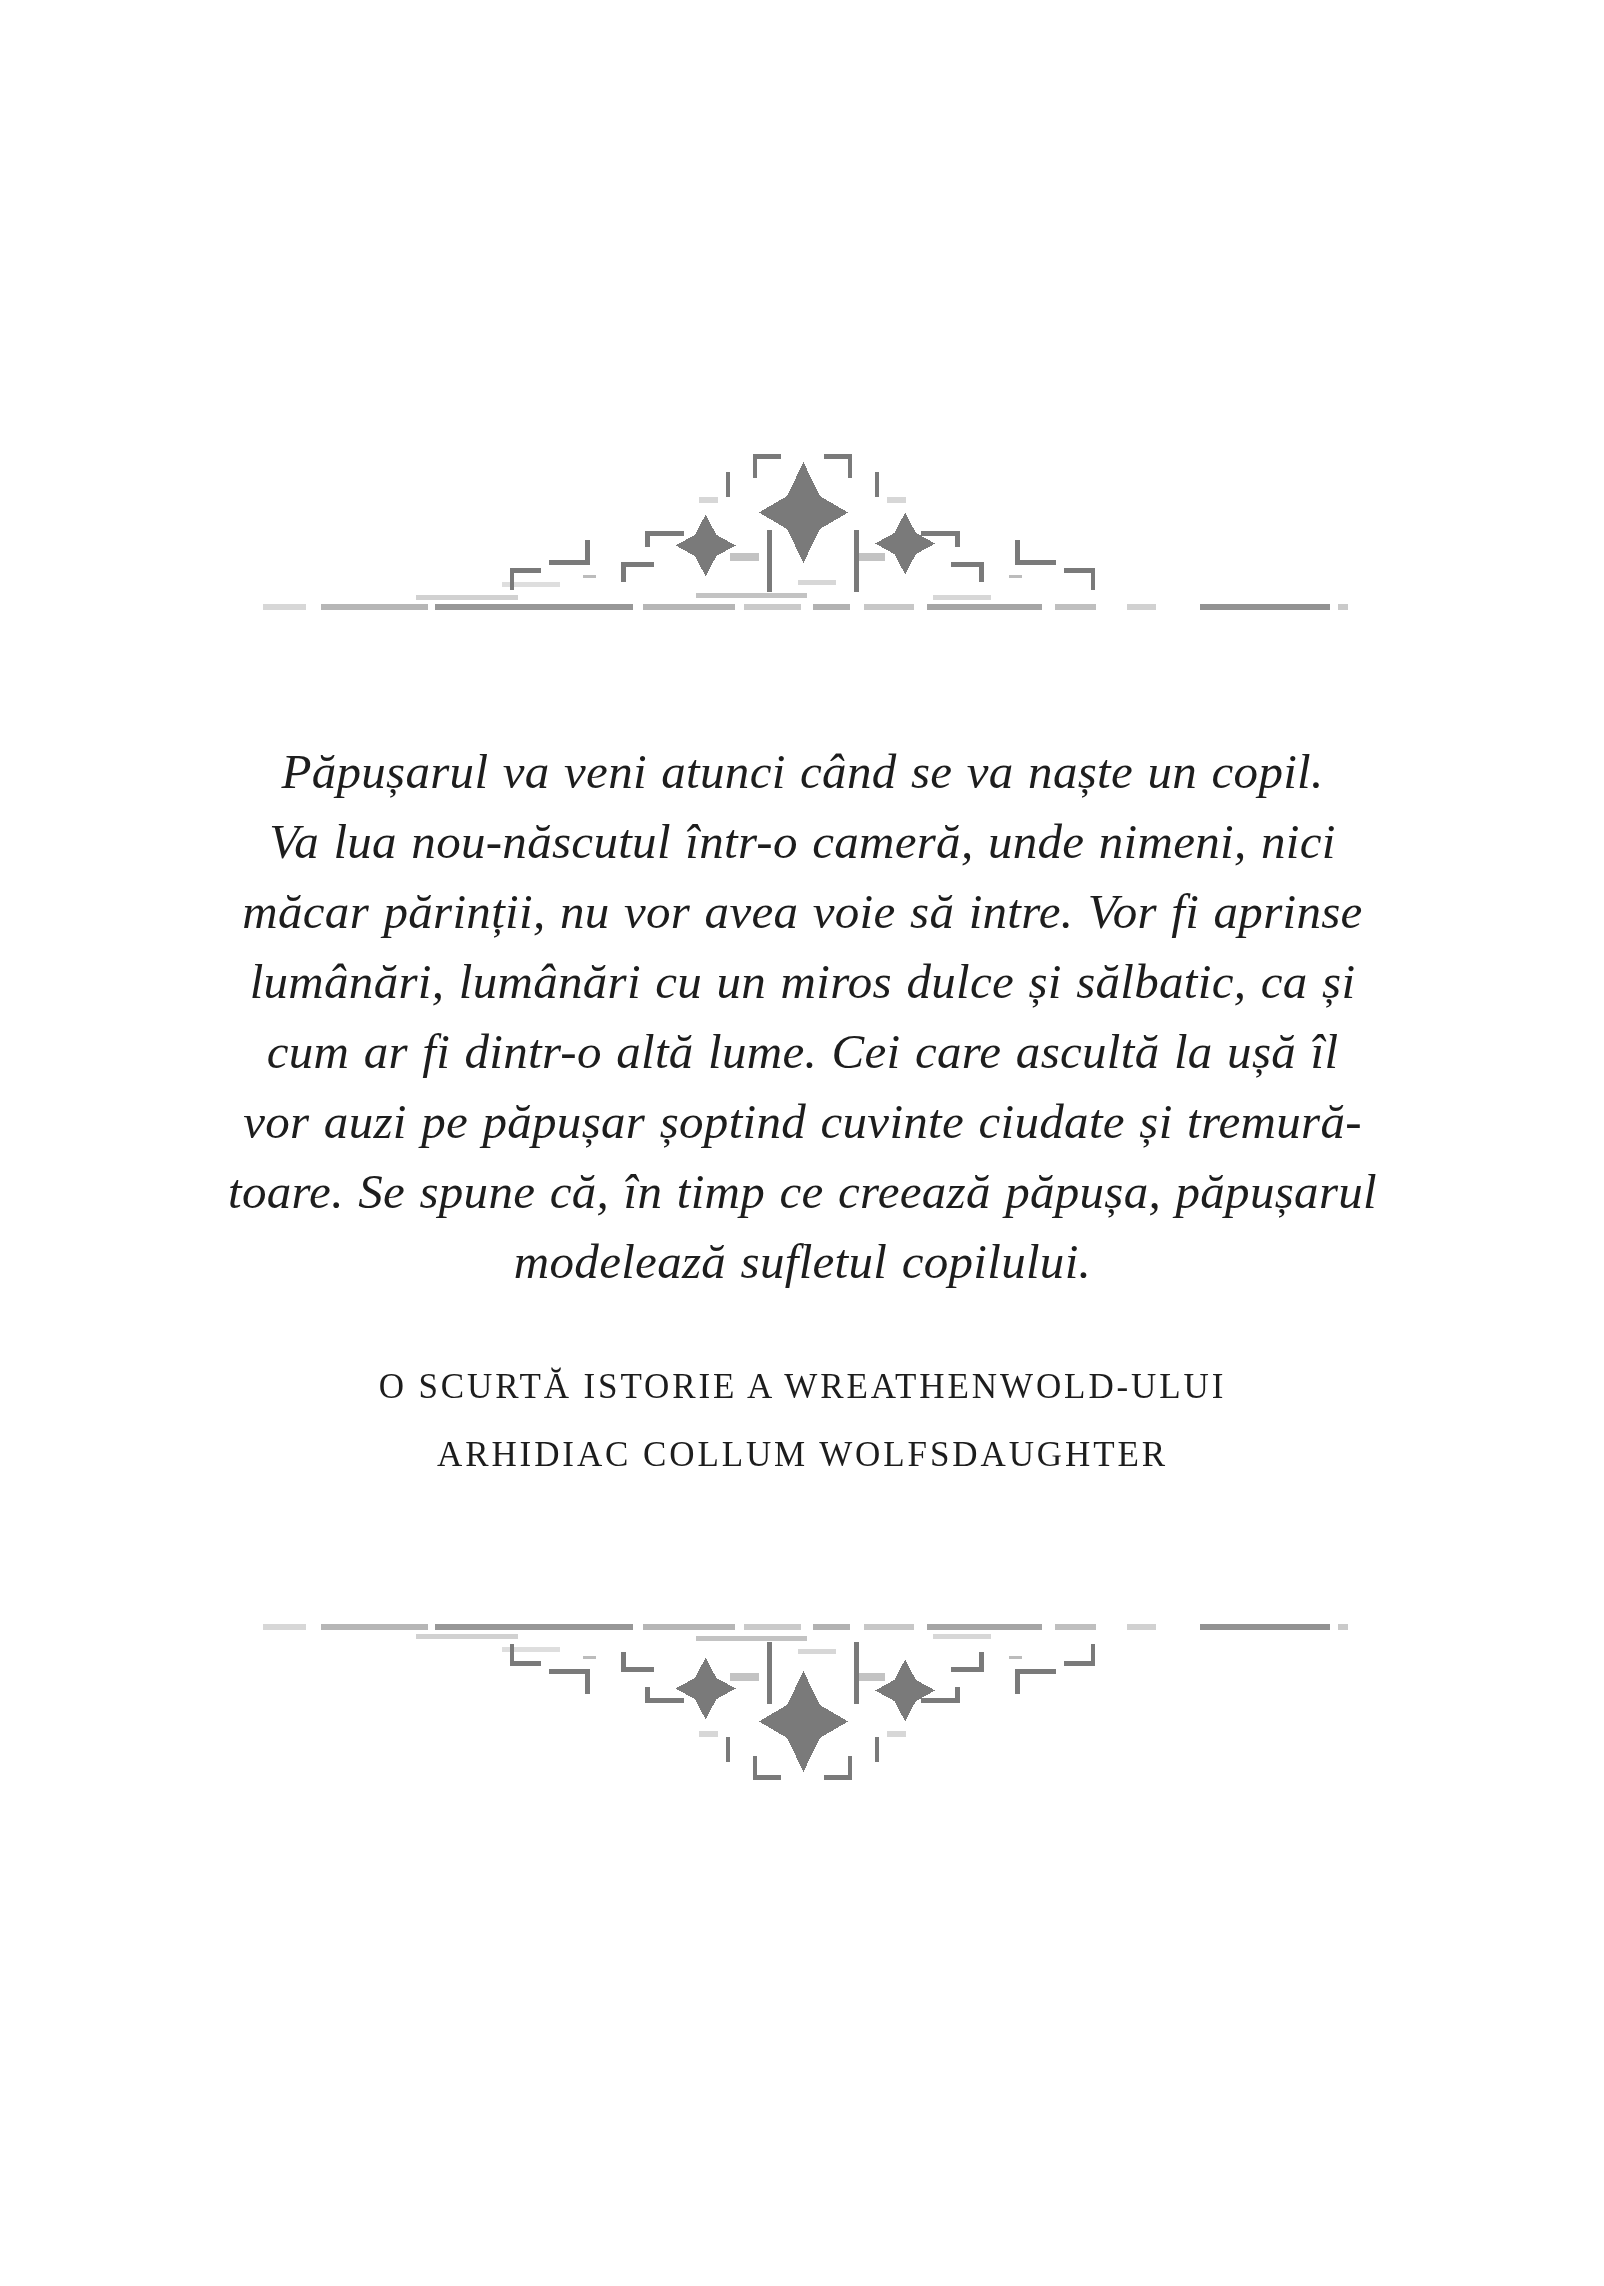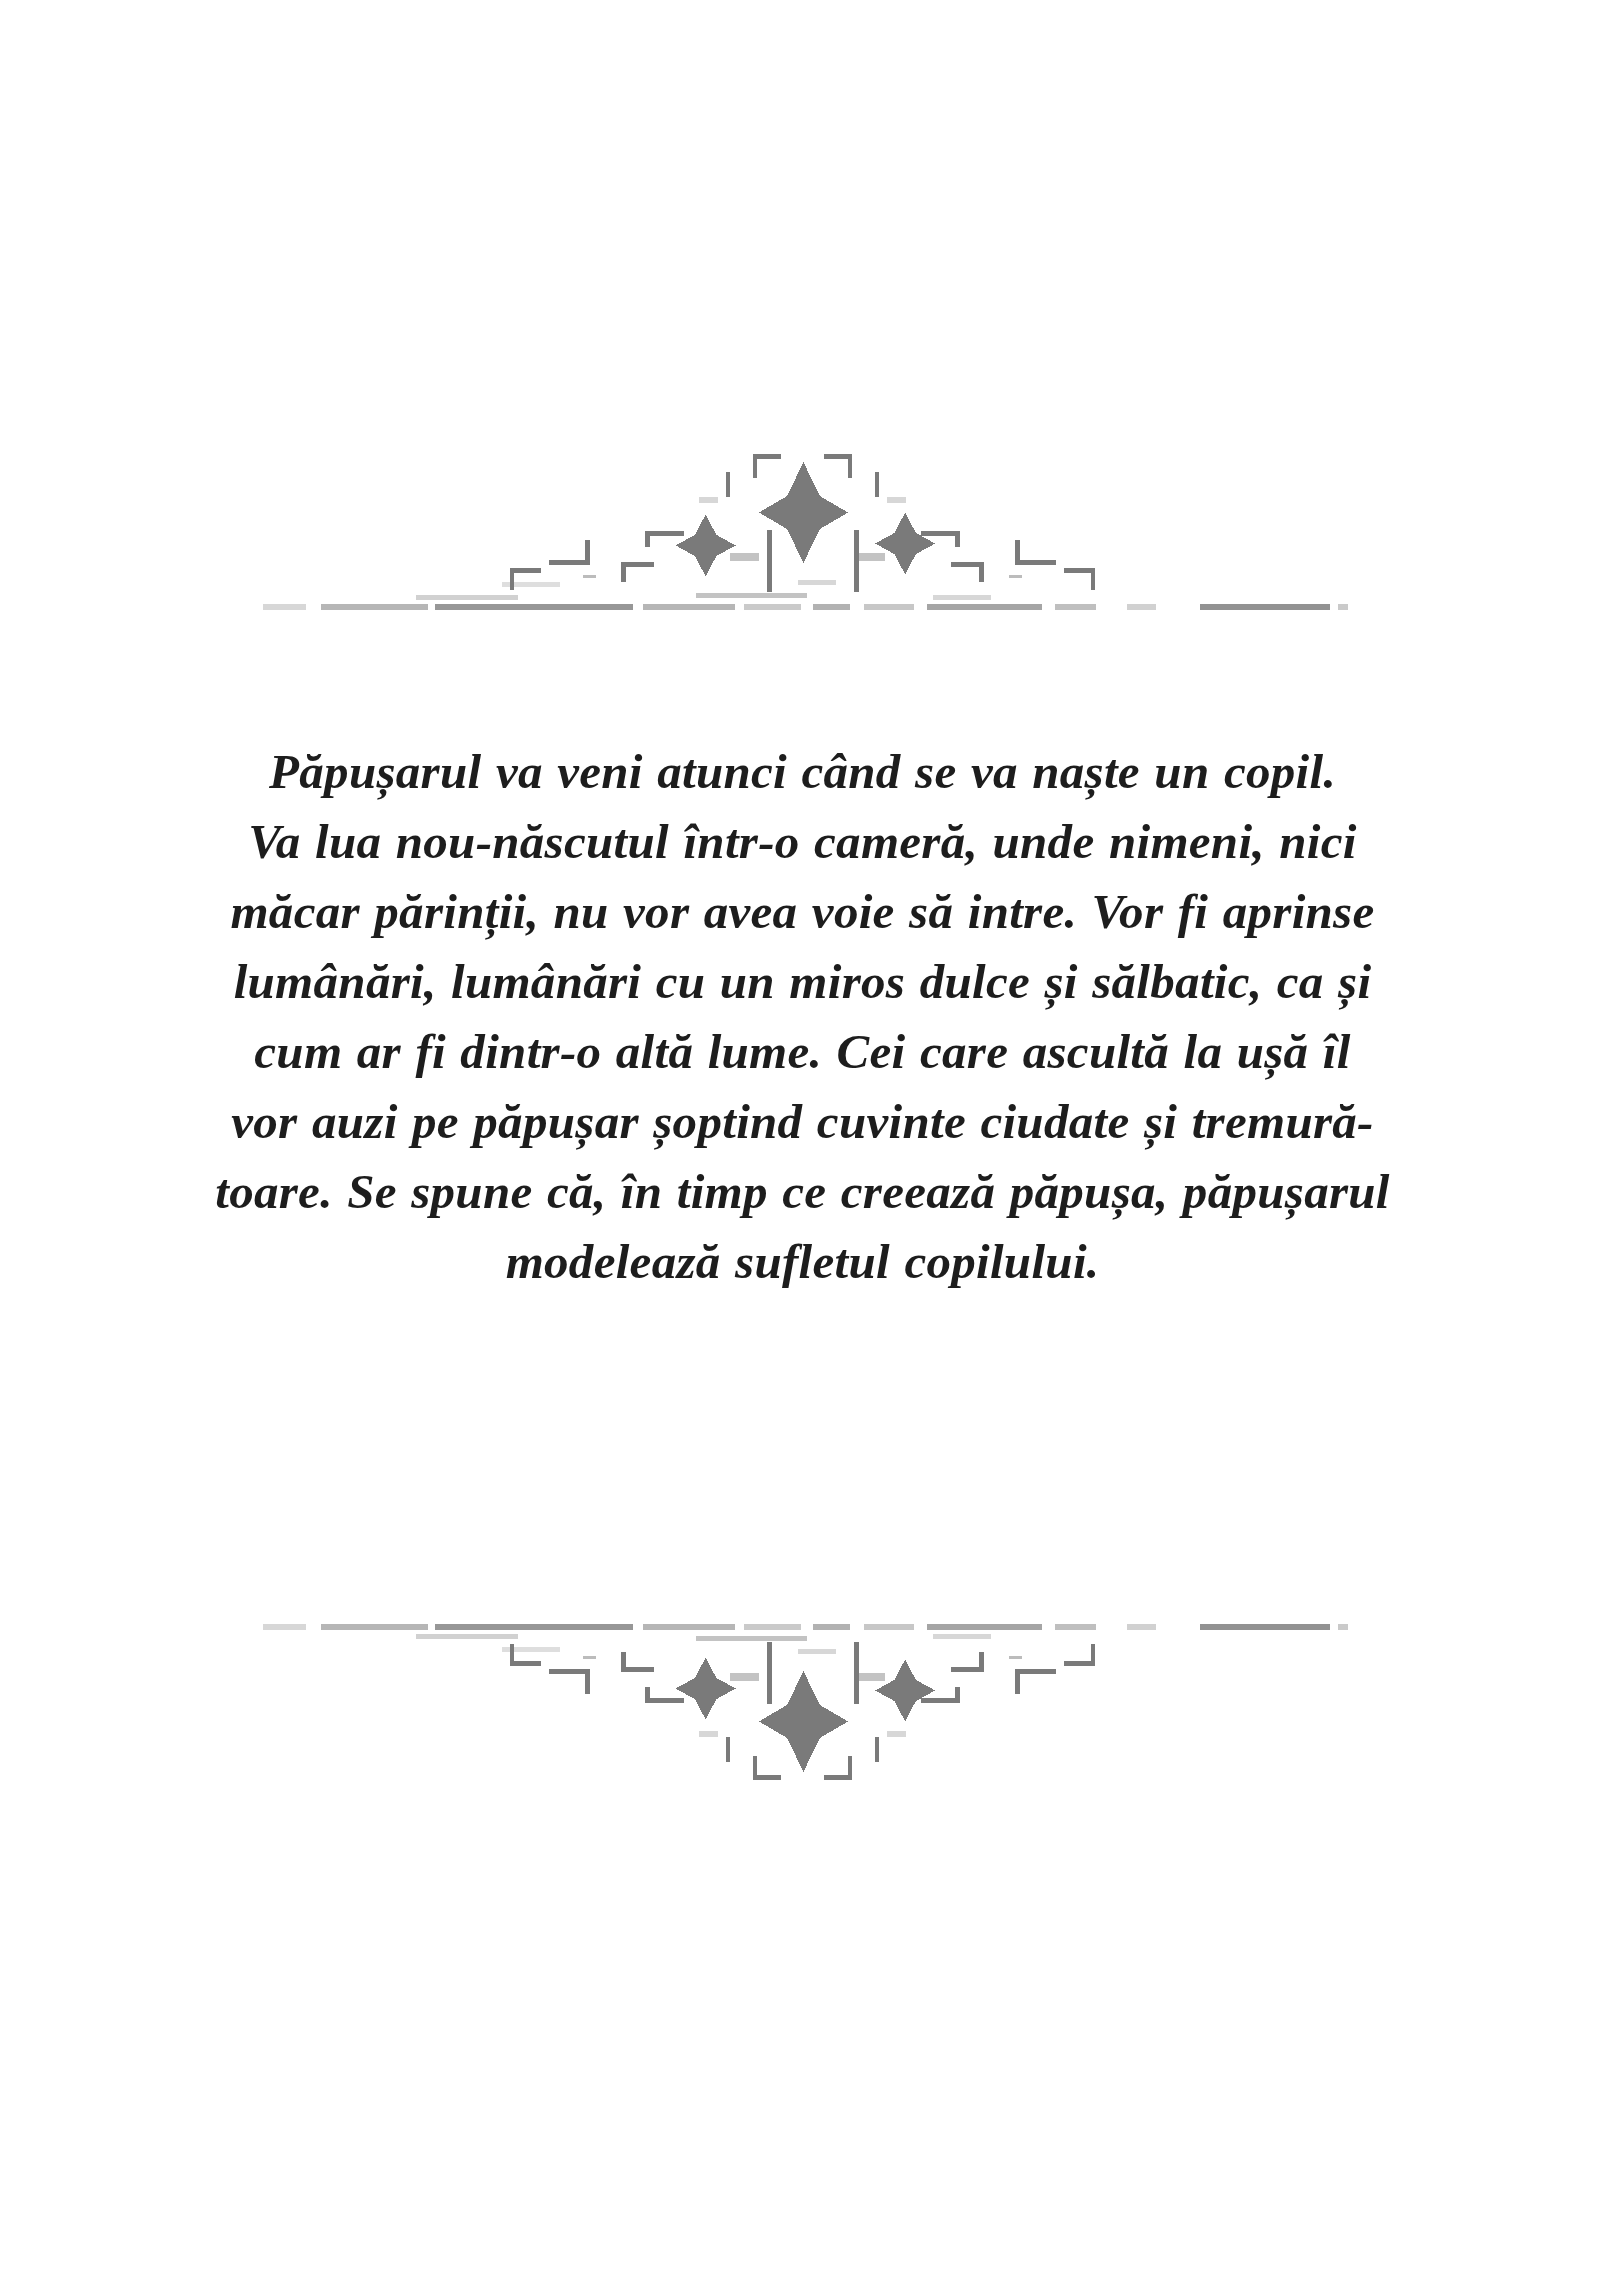--- a/index.html
+++ b/index.html
@@ -14,21 +14,20 @@
     height: 2286px;
     position: relative;
     background: var(--paper);
     overflow: hidden;
     font-family: "Liberation Serif", "DejaVu Serif", serif;
   }
   .page {
     position: absolute;
     inset: 0;
     background: var(--paper);
-    font-weight: bold;
   }
   .ornament {
     position: absolute;
     left: 254px;
     width: 1097px;
     height: 184px;
     display: block;
   }
   .ornament-top { top: 437px; }
   .ornament-bottom { top: 1613px; transform: scaleY(-1); }
@@ -129,19 +128,23 @@
 
   <div class="epigraph">Păpușarul va veni atunci când se va naște un copil.
 Va lua nou-născutul într-o cameră, unde nimeni, nici
 măcar părinții, nu vor avea voie să intre. Vor fi aprinse
 lumânări, lumânări cu un miros dulce și sălbatic, ca și
 cum ar fi dintr-o altă lume. Cei care ascultă la ușă îl
 vor auzi pe păpușar șoptind cuvinte ciudate și tremură-
 toare. Se spune că, în timp ce creează păpușa, păpușarul
 modelează sufletul copilului.</div>
 
+  <div class="attribution">
+    <div class="attr-line">O SCURTĂ ISTORIE A WREATHENWOLD-ULUI</div>
+    <div class="attr-line">ARHIDIAC COLLUM WOLFSDAUGHTER</div>
+  </div>
 
   <svg class="ornament ornament-bottom" viewBox="0 0 1130 190">
     <use href="#flourish"></use>
   </svg>
 
 </div>
 
 
 </body></html>

